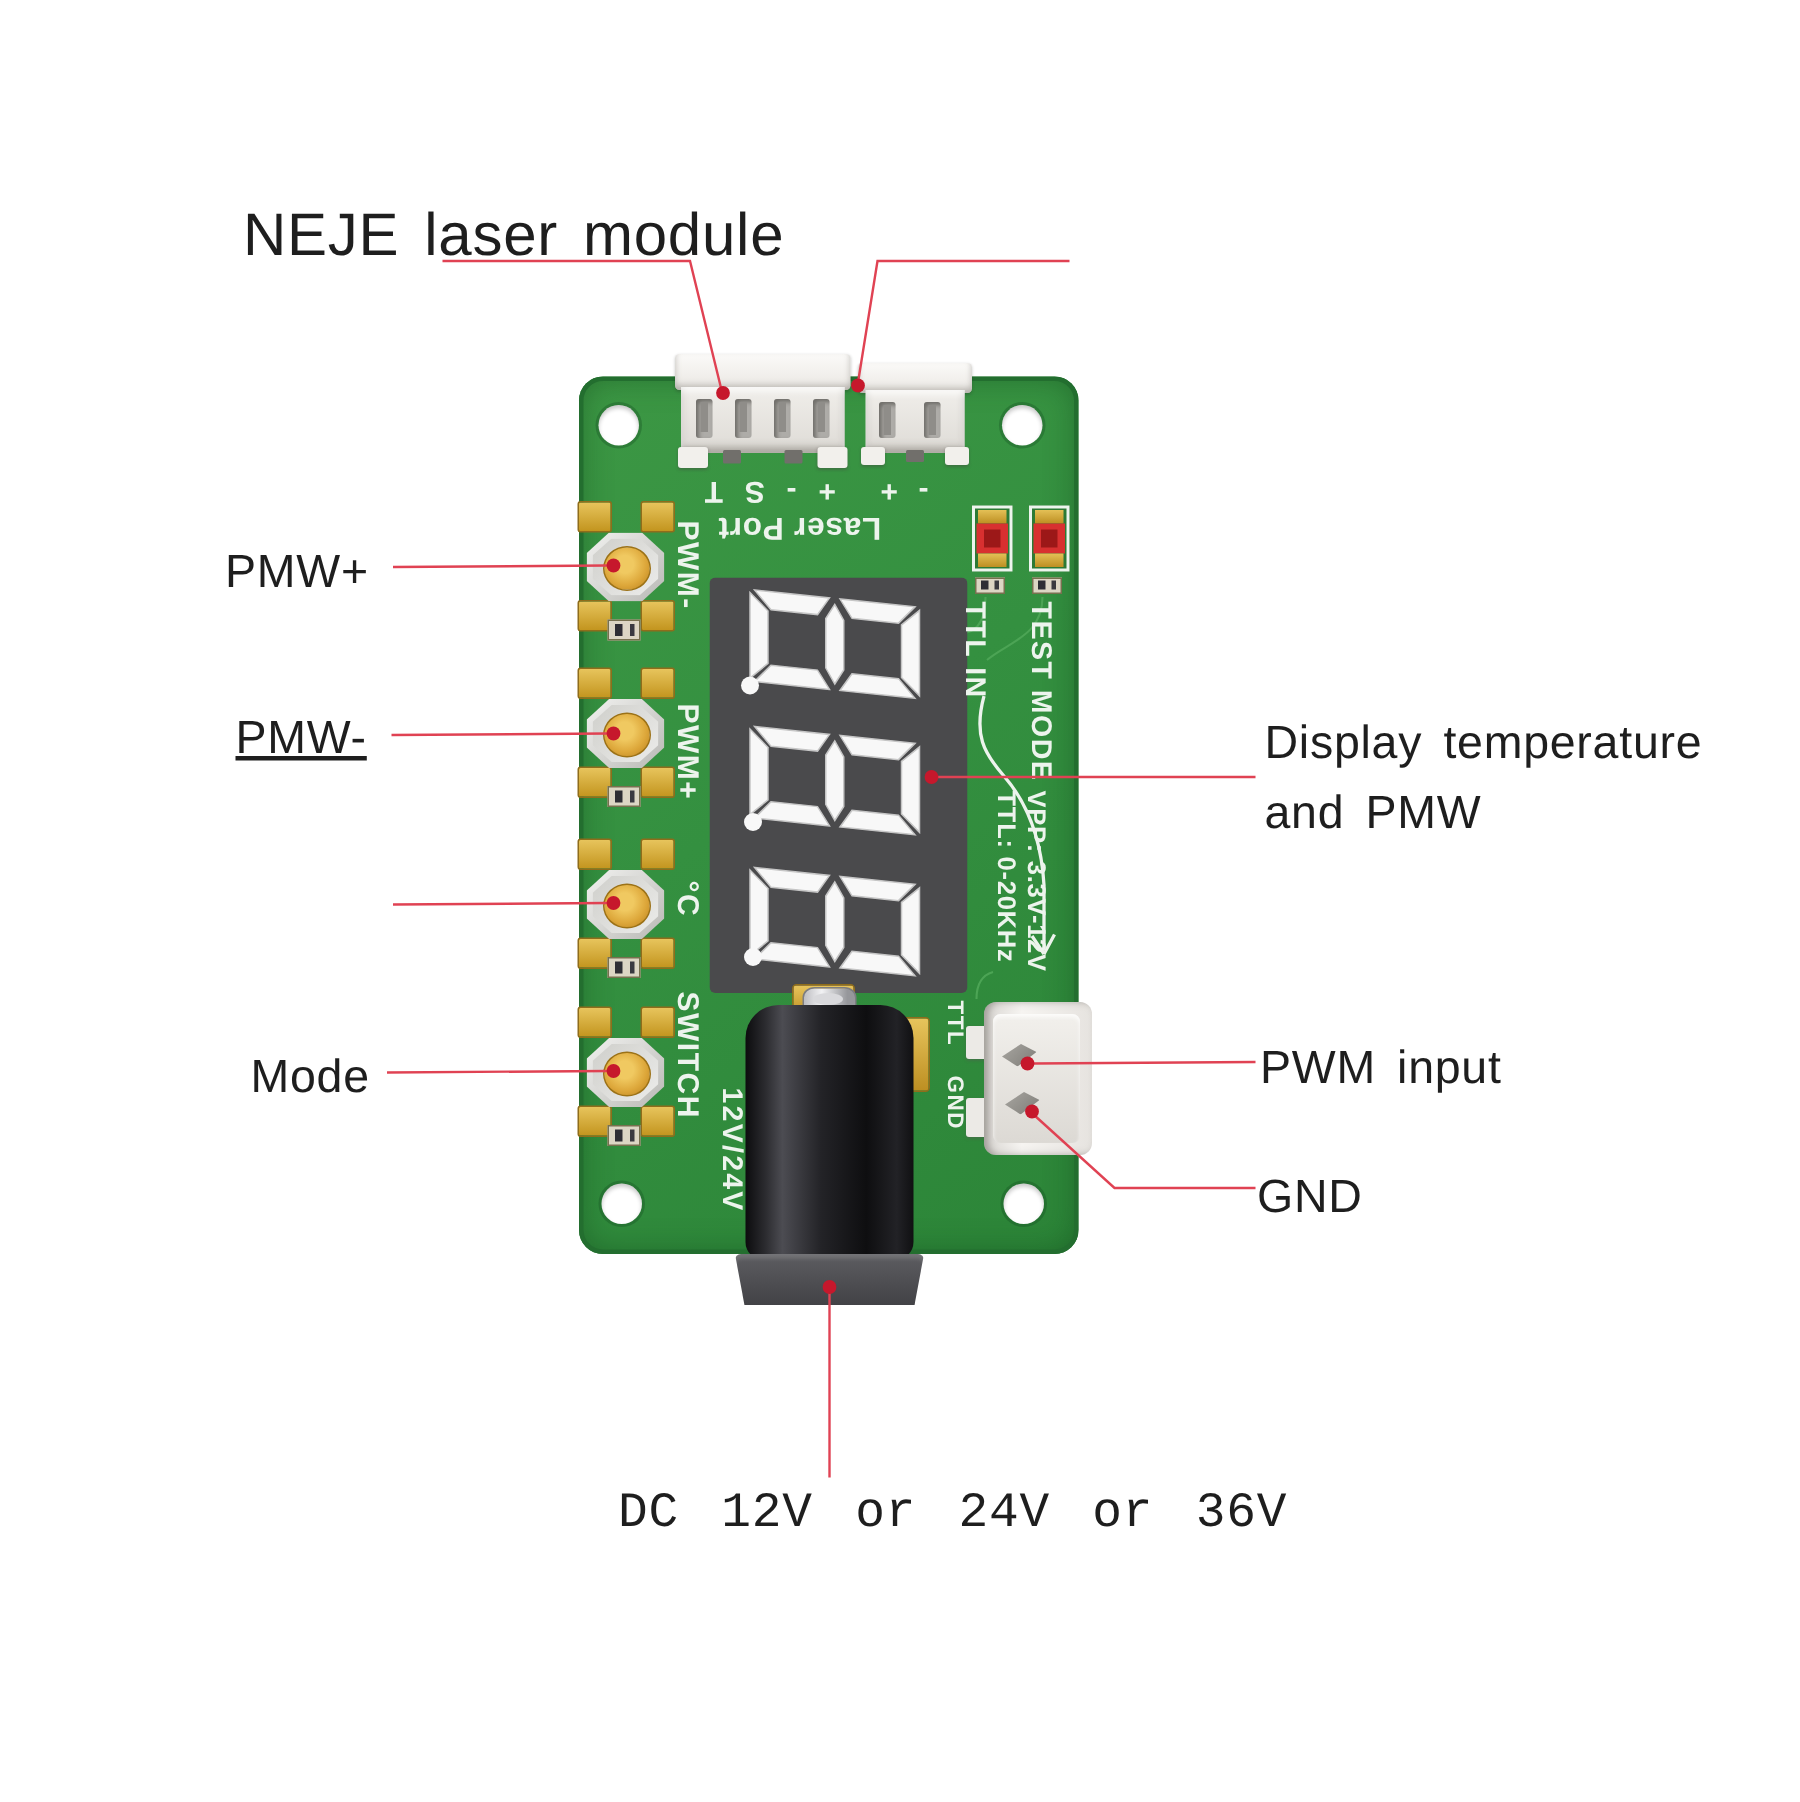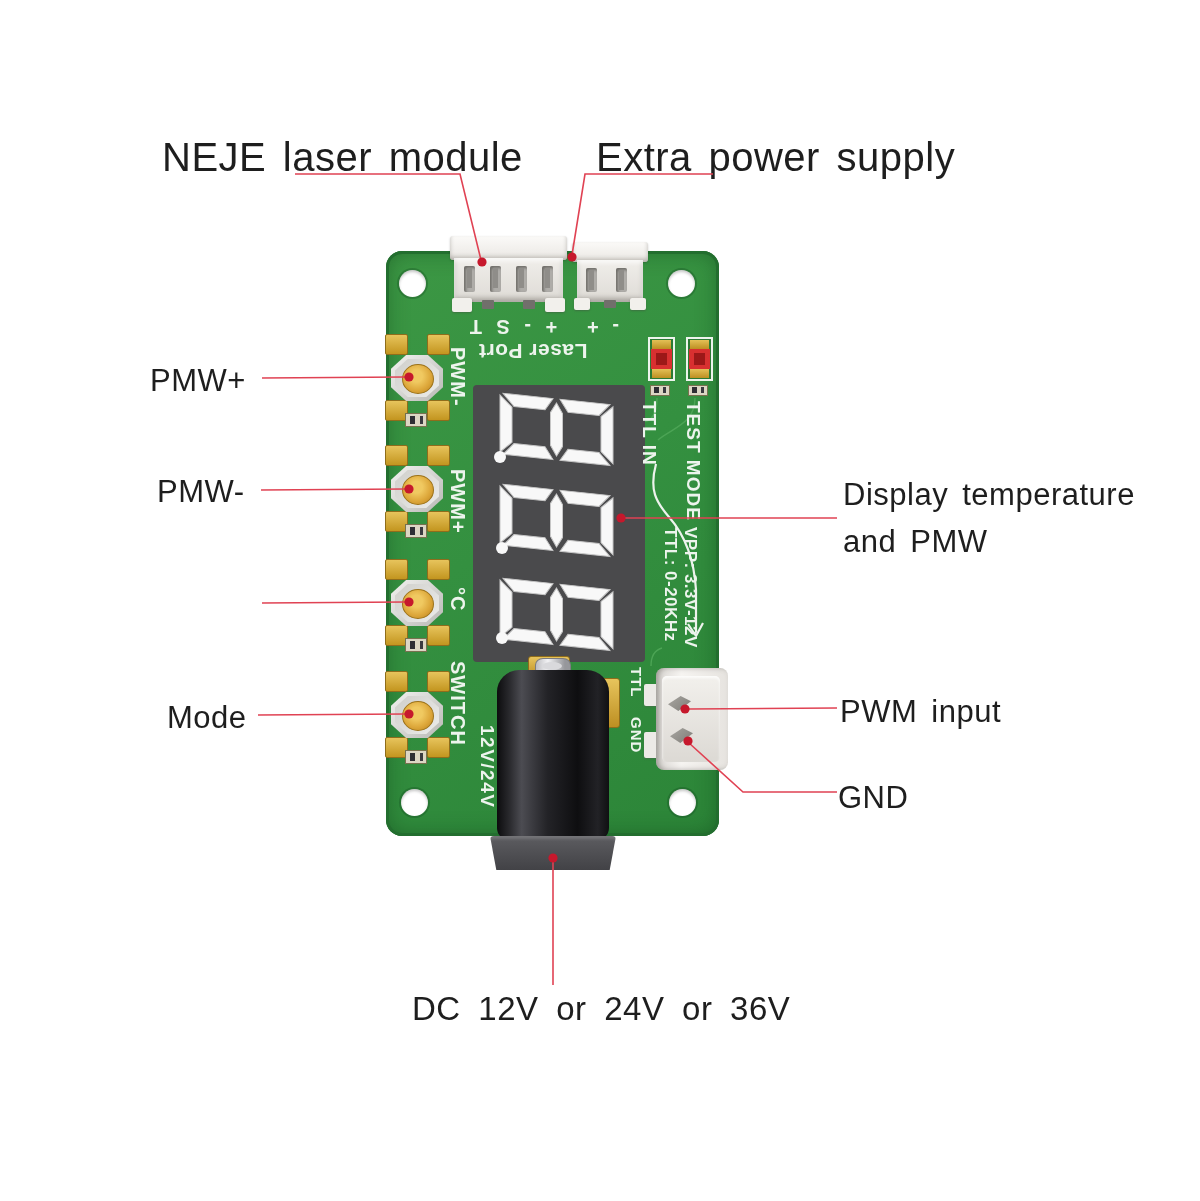--- a/index.html
+++ b/index.html
@@ -236,31 +236,30 @@
   <div>
     <div class="sidetab" style="left:644px;top:684px;width:16px;height:22px;"></div>
     <div class="sidetab" style="left:644px;top:732px;width:16px;height:26px;"></div>
     <div class="sideconn-body"></div>
     <div class="sideconn-face"></div>
     <div class="pin3d" style="left:668px;top:696px;"></div>
     <div class="pin3d" style="left:670px;top:728px;"></div>
   </div>
 
   <div class="callout small-top" style="left:162px;top:135px;">NEJE laser module</div>
-  <div class="callout small-top" style="left:596px;top:135px;">Extra power supply</div>
   <div class="callout" style="left:150px;top:363px;">PMW+</div>
-  <div class="callout" style="left:157px;top:474px;">PMW-</div>
+  <div class="callout" style="left:157px;top:474px;text-decoration:underline;">PMW-</div>
   <div class="callout" style="left:167px;top:700px;">Mode</div>
   <div class="callout two-line" style="left:843px;top:472px;">
     <span>Display temperature</span><br>
     <span>and PMW</span>
   </div>
   <div class="callout" style="left:840px;top:694px;">PWM input</div>
   <div class="callout" style="left:838px;top:780px;">GND</div>
-  <div class="callout dc" style="left:412px;top:990px;">DC 12V or 24V or 36V</div>
+  <div class="callout dc" style="left:412px;top:990px;font-family:Liberation Mono, monospace;">DC 12V or 24V or 36V</div>
 
   <svg class="abs" style="left:0;top:0;" width="1200" height="1201" viewBox="0 0 1200 1201">
     <g stroke="#E04253" stroke-width="1.6" fill="none">
       <path d="M295,174 L460,174 L481,260"></path>
       <path d="M713,174 L585,174 L572,255"></path>
       <path d="M262,378 L405,377"></path>
       <path d="M261,490 L405,489"></path>
       <path d="M262,603 L405,602"></path>
       <path d="M258,715 L405,714"></path>
       <path d="M837,518 L625,518"></path>

